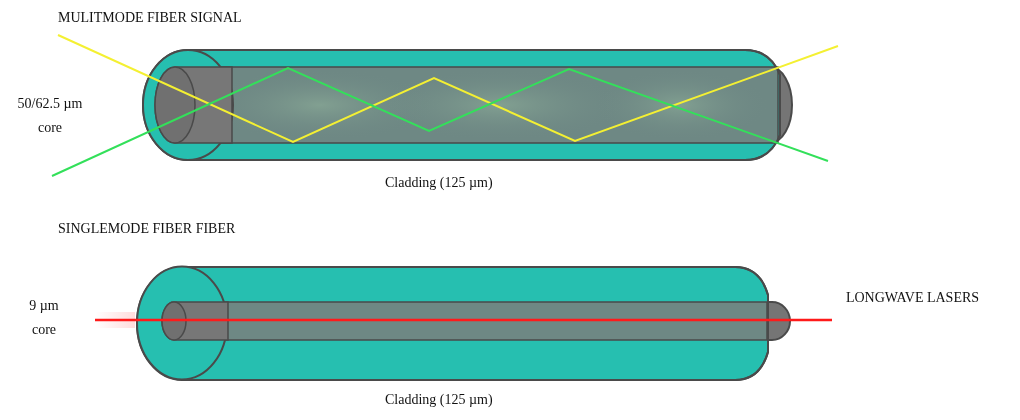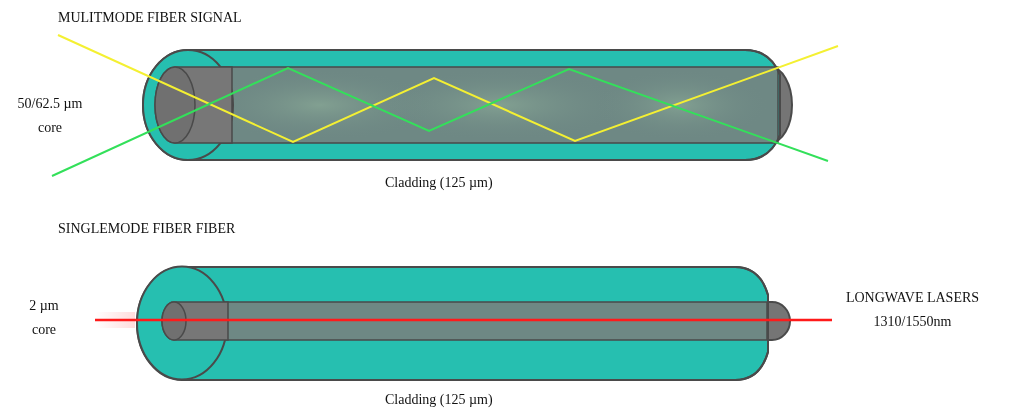--- a/index.html
+++ b/index.html
@@ -61,20 +61,19 @@
 <div class="lbl c" style="left:0px;top:92px;width:100px;">
   <div>50/62.5 µm</div>
   <div>core</div>
 </div>
 <div class="lbl c" style="left:800px;top:84px;width:220px;">
 </div>
 <div class="lbl" style="left:385px;top:171px;">Cladding (125 µm)</div>
 
 <div class="lbl" style="left:58px;top:217px;">SINGLEMODE FIBER FIBER</div>
 <div class="lbl c" style="left:0px;top:294px;width:88px;">
-  <div>2 µm</div>
+  <div>9 µm</div>
   <div>core</div>
 </div>
 <div class="lbl c" style="left:805px;top:286px;width:215px;">
   <div>LONGWAVE LASERS</div>
-  <div>1310/1550nm</div>
 </div>
 <div class="lbl" style="left:385px;top:388px;">Cladding (125 µm)</div>
 
 </body></html>

